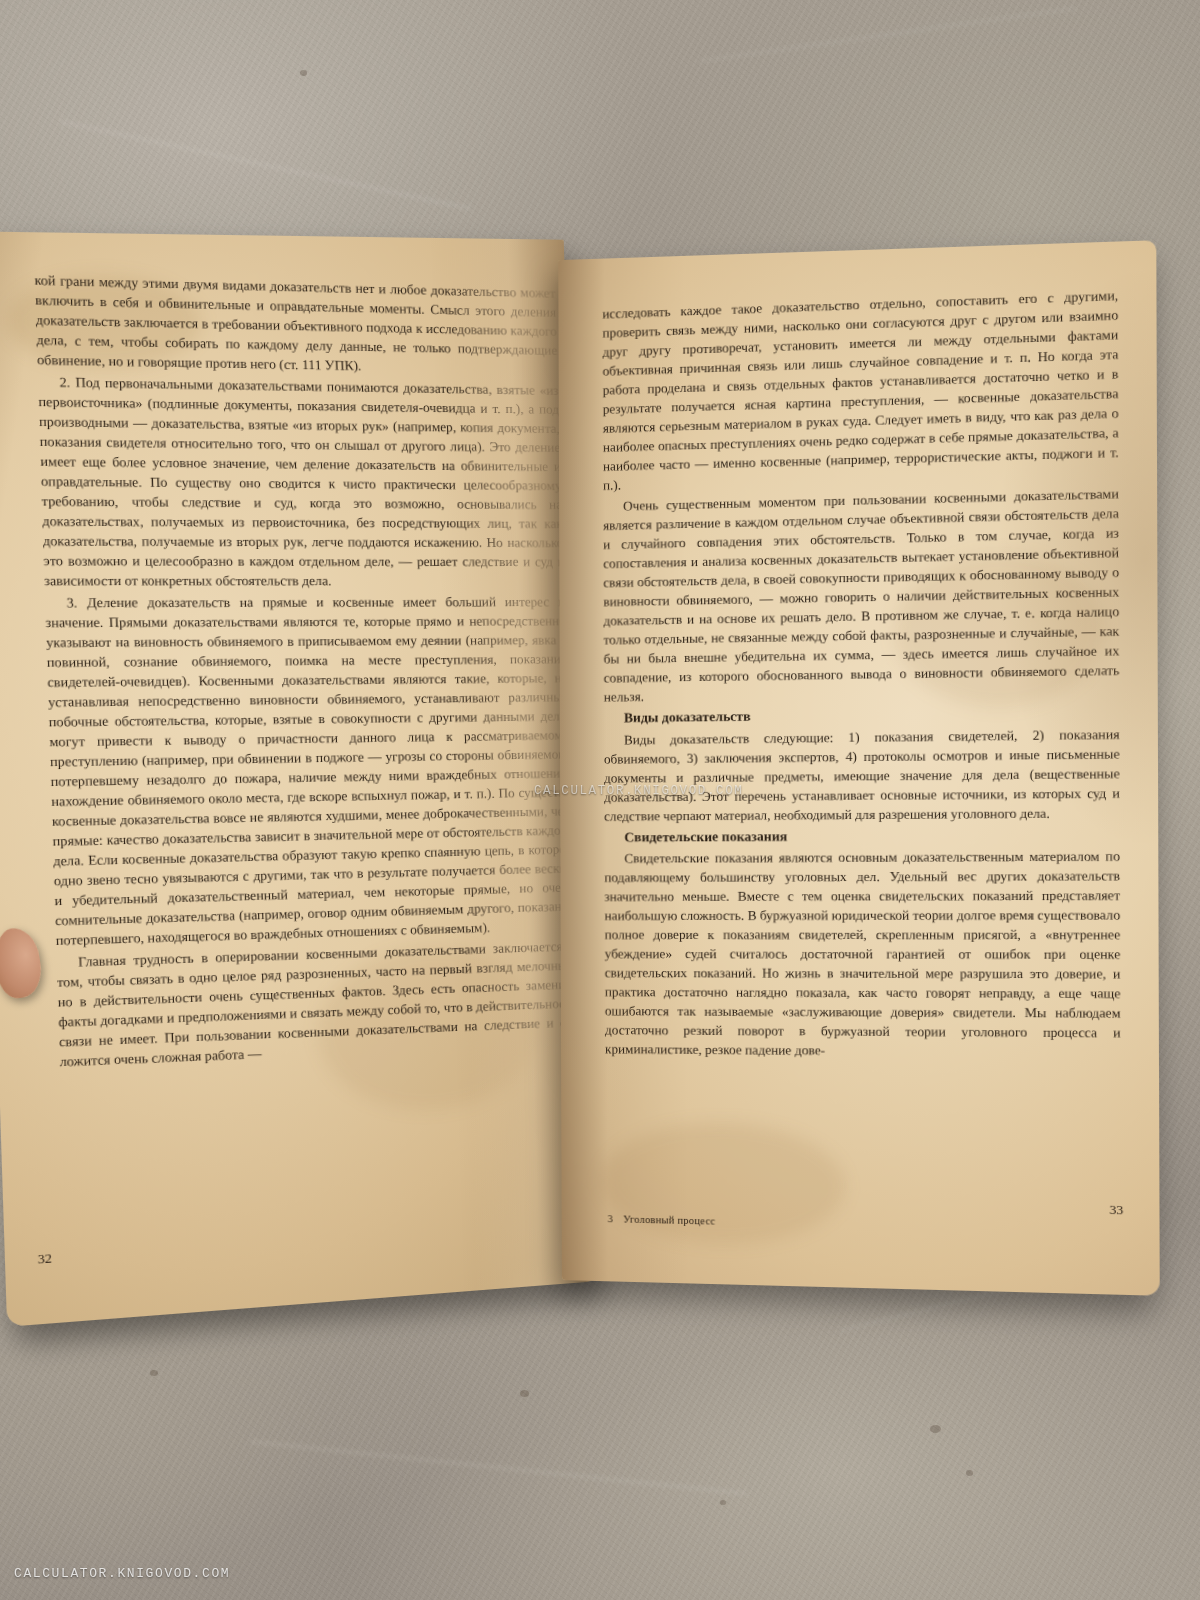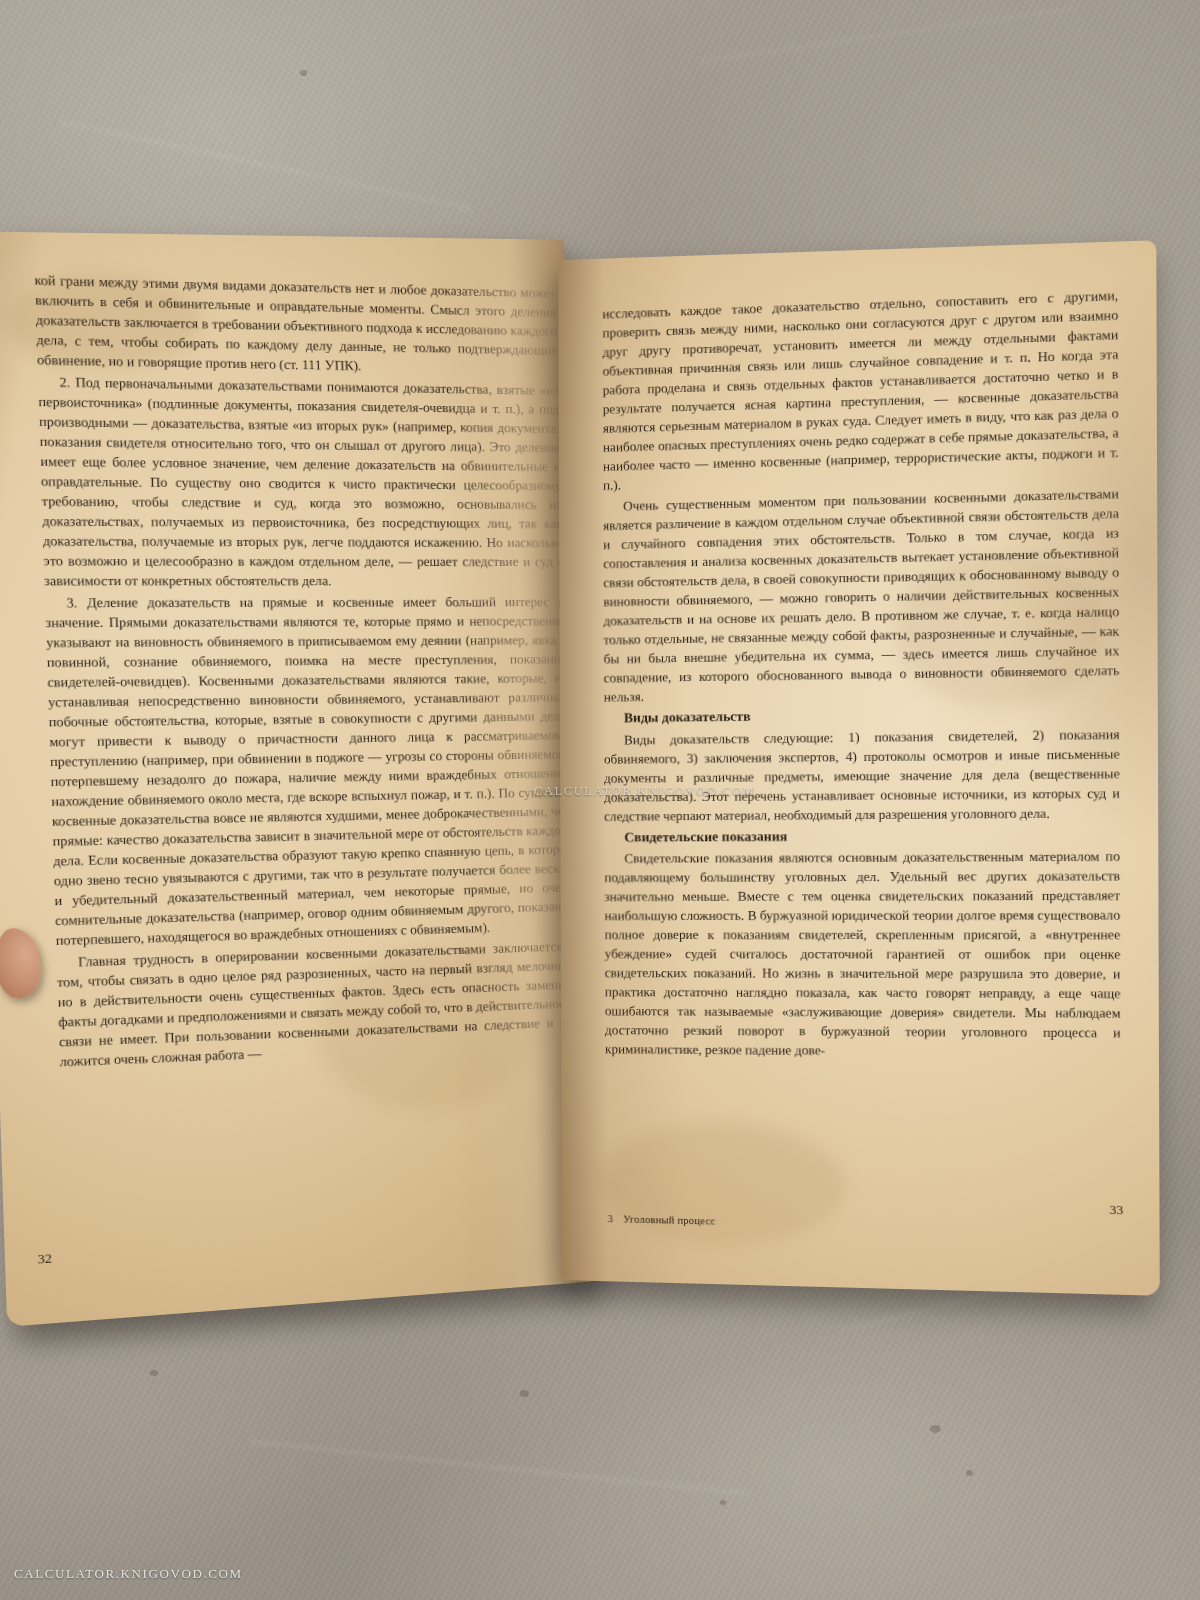--- a/index.html
+++ b/index.html
@@ -120,21 +120,21 @@
     position:absolute;left:-6px;top:690px;width:44px;height:70px;
     background:radial-gradient(ellipse at 70% 40%, #d9a88b 0%, #c28a6c 60%, #a9714f 100%);
     border-radius:50% 60% 55% 45%/60% 50% 50% 40%;
     box-shadow:2px 4px 8px rgba(0,0,0,.35);
     transform:rotate(-8deg);
   }
 
   
   .wm{
     position:absolute;color:rgba(255,255,255,.78);
-    font-family:Liberation Serif, serif;
+    font-family:Liberation Mono, monospace;
     letter-spacing:1.6px;font-size:13px;
     text-shadow:0 1px 2px rgba(0,0,0,.45);
     pointer-events:none;
   }
   .wm-center{left:534px;top:784px;color:rgba(255,255,255,.55);font-size:12.5px;}
   .wm-bottom{left:14px;top:1566px;}
 </style>
 </head>
 <body>
 

